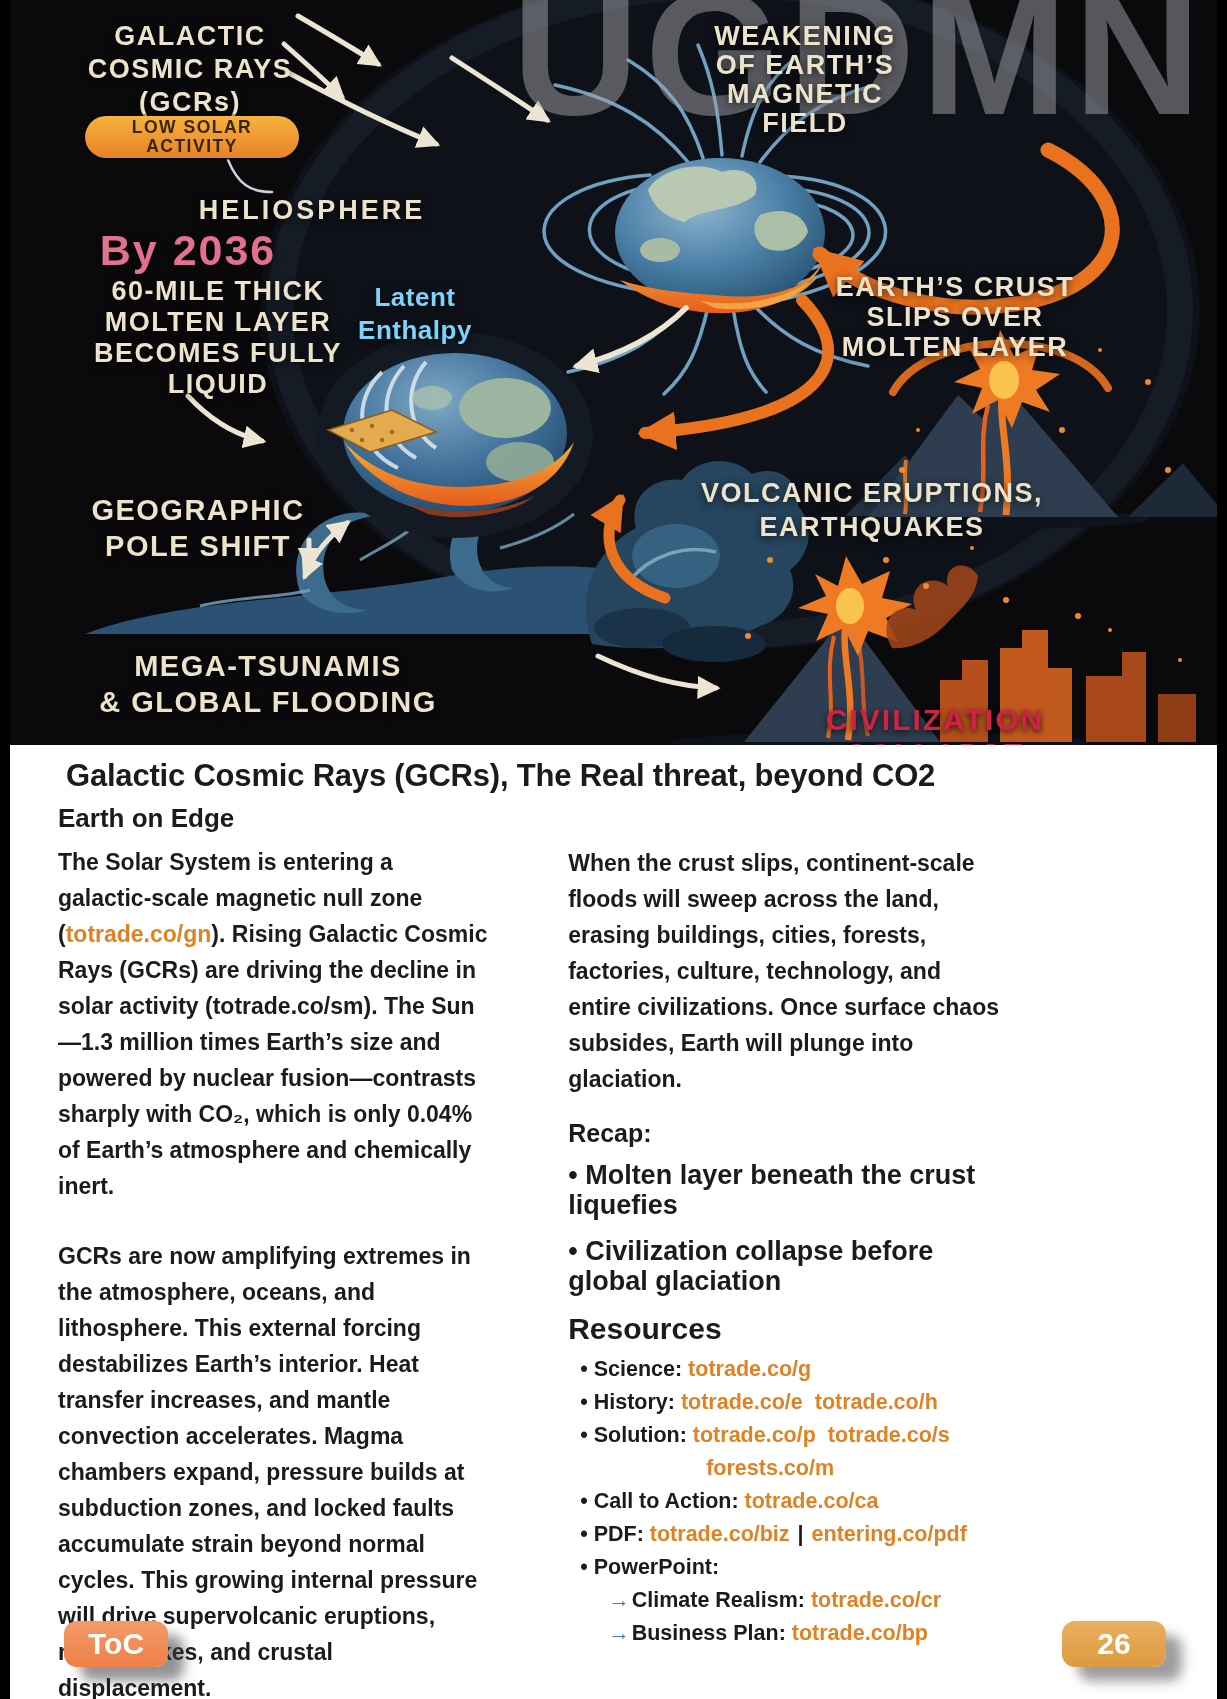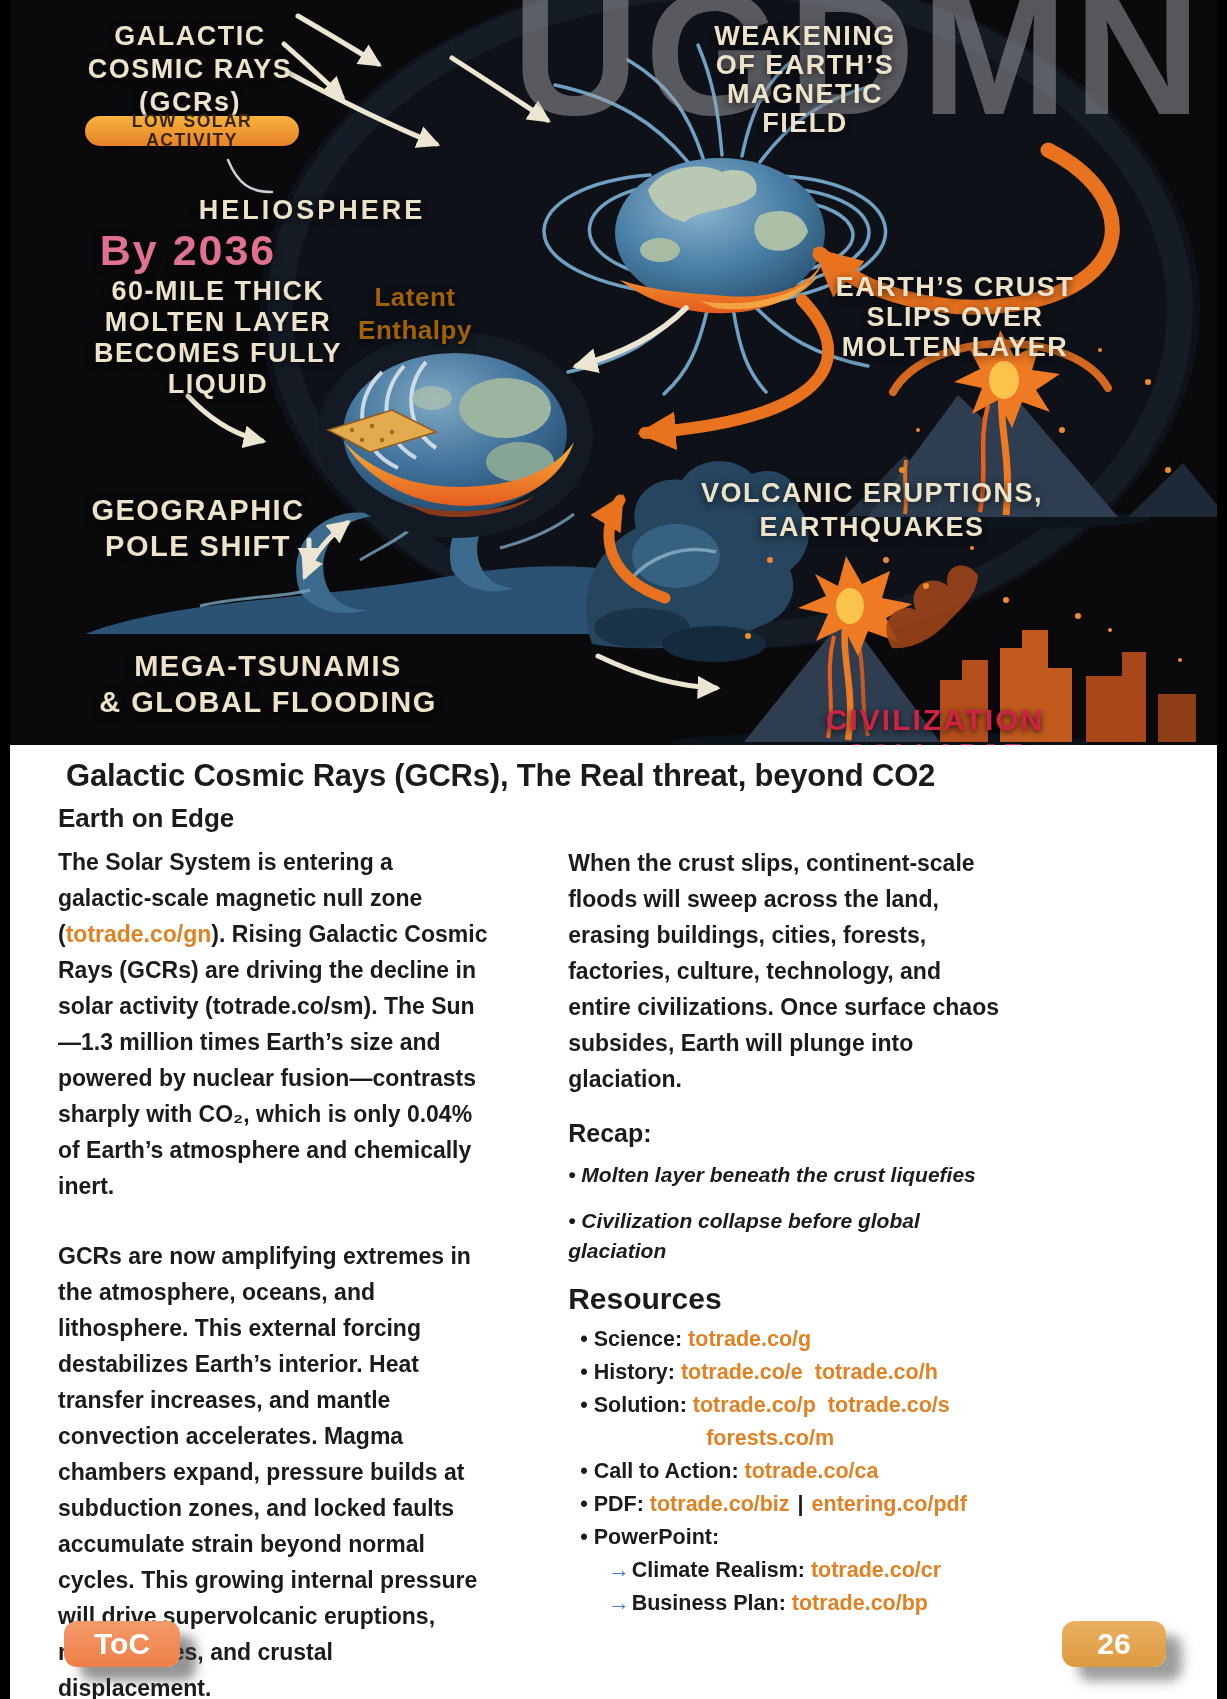--- a/index.html
+++ b/index.html
@@ -13,55 +13,55 @@
   .ig-svg{position:absolute;left:0;top:0;z-index:2;}
   .watermark{position:absolute;left:512px;top:-48px;z-index:3;font-size:176px;font-weight:bold;
              letter-spacing:6px;color:#a2a2a8;opacity:.5;white-space:nowrap;}
   .ig-label{position:absolute;z-index:4;transform:translateX(-50%);text-align:center;
             font-weight:bold;color:#ede3cb;white-space:pre-line;letter-spacing:1.5px;
             text-shadow:0 2px 8px rgba(0,0,0,.7);}
   .lbl-gcr{left:190px;top:20px;font-size:27px;line-height:33px;}
   .lbl-helio{left:312px;top:186px;font-size:27px;letter-spacing:3px;margin-top:9px;}
   .lbl-by2036{left:188px;top:226px;font-size:43px;color:#e0718f;letter-spacing:2px;}
   .lbl-molten{left:218px;top:276px;font-size:27px;line-height:31px;}
-  .lbl-latent{left:415px;top:281px;font-size:26px;line-height:33px;color:#a16207;letter-spacing:.5px;}
+  .lbl-latent{left:415px;top:281px;font-size:26px;line-height:33px;color:#7dd3fc;letter-spacing:.5px;}
   .lbl-weak{left:805px;top:22px;font-size:27px;line-height:29px;}
   .lbl-crust{left:955px;top:272px;font-size:27px;line-height:30px;}
   .lbl-pole{left:198px;top:492px;font-size:29px;line-height:36px;}
   .lbl-tsunami{left:268px;top:648px;font-size:29px;line-height:36px;}
   .lbl-volcanic{left:872px;top:476px;font-size:27px;line-height:34px;}
   .lbl-collapse{left:935px;top:703px;font-size:30px;color:#ce2342;letter-spacing:2px;
                 text-shadow:0 2px 6px rgba(0,0,0,.8);}
-  .badge-pill{position:absolute;z-index:4;left:85px;top:116px;width:214px;height:30px;border-radius:24px;
+  .badge-pill{position:absolute;z-index:4;left:85px;top:116px;width:214px;height:42px;border-radius:24px;
               background:linear-gradient(180deg,#f7b33c,#e78229);display:flex;align-items:center;justify-content:center;
               font-weight:bold;font-size:17.5px;line-height:19px;letter-spacing:1.5px;color:#38250a;
               text-align:center;white-space:pre-line;box-shadow:0 0 0 2px rgba(0,0,0,.35);}
 
   
   .content{position:absolute;left:0;top:745px;width:1004px;padding:12px 0 0 58px;box-sizing:border-box;color:#1b1b1b;}
   h1.title{margin:0 0 6px 8px;font-size:31px;line-height:38px;font-weight:bold;letter-spacing:-0.2px;}
   .columns{display:flex;gap:20px;}
   .col-left{width:497px;}
   .col-right{width:500px;margin-left:57px;padding-top:44px;box-sizing:border-box;}
   h2.sub{margin:2px 0 10px 0;font-size:26px;font-weight:bold;}
   p.body{margin:0 0 34px 0;font-size:23px;line-height:36px;font-weight:bold;}
   .col-right p.body{margin-bottom:10px;}
   .link{color:#e08224;font-weight:bold;}
   h3.recap{margin:22px 0 12px 0;font-size:25px;font-weight:bold;}
-  p.bullet{margin:0 0 16px 0;font-size:21px;line-height:30px;font-weight:bold;font-style:italic;}
+  p.bullet{margin:0 0 16px 0;font-size:27px;line-height:30px;font-weight:bold;}
   .barrow{color:#3f7cc0;font-weight:bold;padding:0 2px;}
   h3.resources{margin:16px 0 8px 0;font-size:30px;font-weight:bold;}
   p.res{margin:0 0 2px 12px;font-size:21.5px;line-height:31px;font-weight:bold;}
   p.res .link + .link{margin-left:12px;}
   p.res.cont{padding-left:126px;}
   p.res.sub{padding-left:26px;}
   .sep{color:#1b1b1b;font-weight:bold;margin:0 8px;}
 
   
-  .toc-btn{position:absolute;left:64px;top:1621px;width:116px;height:46px;border-radius:13px;
+  .toc-btn{position:absolute;left:64px;top:1621px;width:104px;height:46px;border-radius:13px;
            background:linear-gradient(180deg,#f49a6a,#ee7f47);color:#fff;font-size:30px;font-weight:bold;
            display:flex;align-items:center;justify-content:center;cursor:pointer;
            box-shadow:16px 14px 12px rgba(60,60,60,.55);}
   .page-badge{position:absolute;left:1062px;top:1621px;width:104px;height:46px;border-radius:13px;
            background:linear-gradient(180deg,#eab061,#dd9a3f);color:#fff;font-size:30px;font-weight:bold;
            display:flex;align-items:center;justify-content:center;
            box-shadow:16px 14px 12px rgba(60,60,60,.5);}
 </style>
 </head>
 <body>

